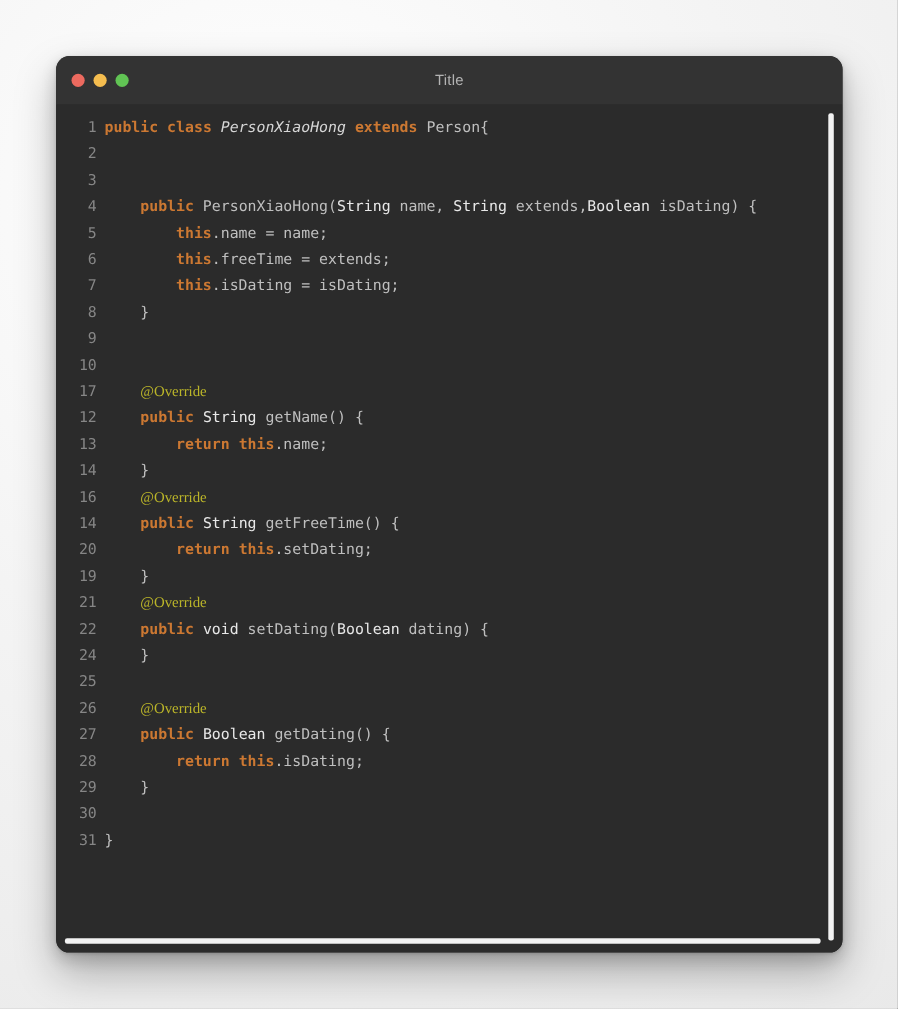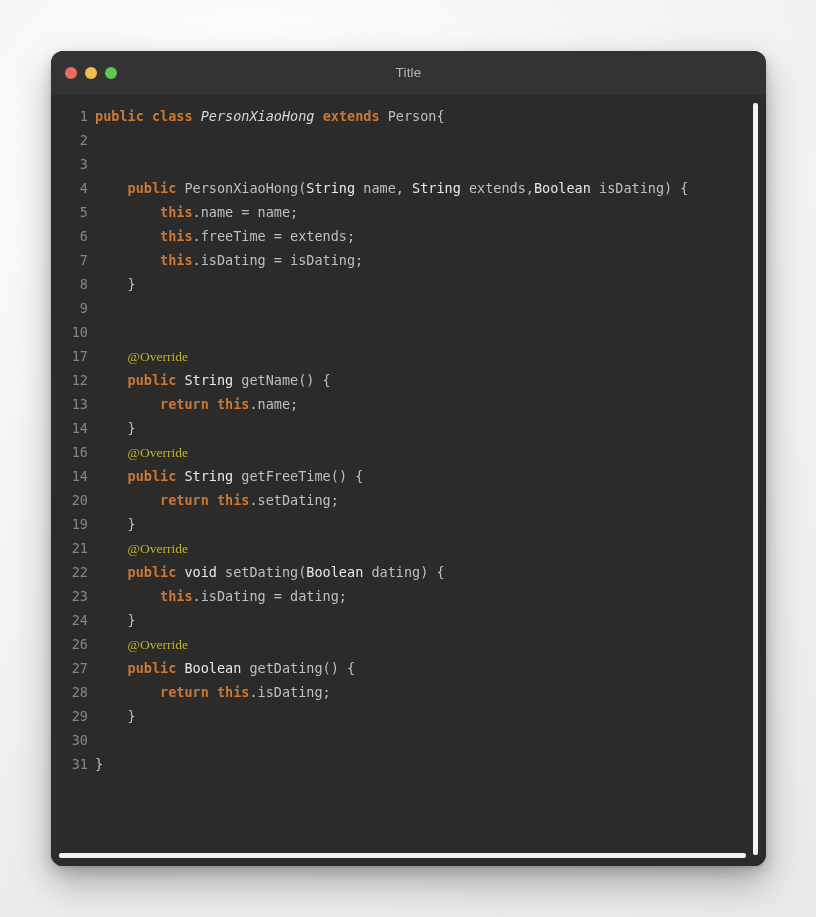--- a/index.html
+++ b/index.html
@@ -186,22 +186,22 @@
         <div class="code-line"><span class="gutter">17</span><span class="code-text"><span class="pl">    </span><span class="anno">@Override</span></span></div>
         <div class="code-line"><span class="gutter">12</span><span class="code-text"><span class="pl">    </span><span class="kw">public</span><span class="pl"> </span><span class="type">String</span><span class="pl"> getName() {</span></span></div>
         <div class="code-line"><span class="gutter">13</span><span class="code-text"><span class="pl">        </span><span class="kw">return</span><span class="pl"> </span><span class="kw">this</span><span class="pl">.name;</span></span></div>
         <div class="code-line"><span class="gutter">14</span><span class="code-text"><span class="pl">    }</span></span></div>
         <div class="code-line"><span class="gutter">16</span><span class="code-text"><span class="pl">    </span><span class="anno">@Override</span></span></div>
         <div class="code-line"><span class="gutter">14</span><span class="code-text"><span class="pl">    </span><span class="kw">public</span><span class="pl"> </span><span class="type">String</span><span class="pl"> getFreeTime() {</span></span></div>
         <div class="code-line"><span class="gutter">20</span><span class="code-text"><span class="pl">        </span><span class="kw">return</span><span class="pl"> </span><span class="kw">this</span><span class="pl">.setDating;</span></span></div>
         <div class="code-line"><span class="gutter">19</span><span class="code-text"><span class="pl">    }</span></span></div>
         <div class="code-line"><span class="gutter">21</span><span class="code-text"><span class="pl">    </span><span class="anno">@Override</span></span></div>
         <div class="code-line"><span class="gutter">22</span><span class="code-text"><span class="pl">    </span><span class="kw">public</span><span class="pl"> </span><span class="type">void</span><span class="pl"> setDating(</span><span class="type">Boolean</span><span class="pl"> dating) {</span></span></div>
-        <div class="code-line"><span class="gutter">23</span><span class="code-text"><span class="pl">        </span><span class="kw">this</span><span class="pl">.isDating = dating;</span></span></div>
         <div class="code-line"><span class="gutter">24</span><span class="code-text"><span class="pl">    }</span></span></div>
+        <div class="code-line"><span class="gutter">25</span><span class="code-text"></span></div>
         <div class="code-line"><span class="gutter">26</span><span class="code-text"><span class="pl">    </span><span class="anno">@Override</span></span></div>
         <div class="code-line"><span class="gutter">27</span><span class="code-text"><span class="pl">    </span><span class="kw">public</span><span class="pl"> </span><span class="type">Boolean</span><span class="pl"> getDating() {</span></span></div>
         <div class="code-line"><span class="gutter">28</span><span class="code-text"><span class="pl">        </span><span class="kw">return</span><span class="pl"> </span><span class="kw">this</span><span class="pl">.isDating;</span></span></div>
         <div class="code-line"><span class="gutter">29</span><span class="code-text"><span class="pl">    }</span></span></div>
         <div class="code-line"><span class="gutter">30</span><span class="code-text"></span></div>
         <div class="code-line"><span class="gutter">31</span><span class="code-text"><span class="pl">}</span></span></div>
       </div>
 
     <div id="vscroll-track">
       <div id="vscroll-thumb"></div>

